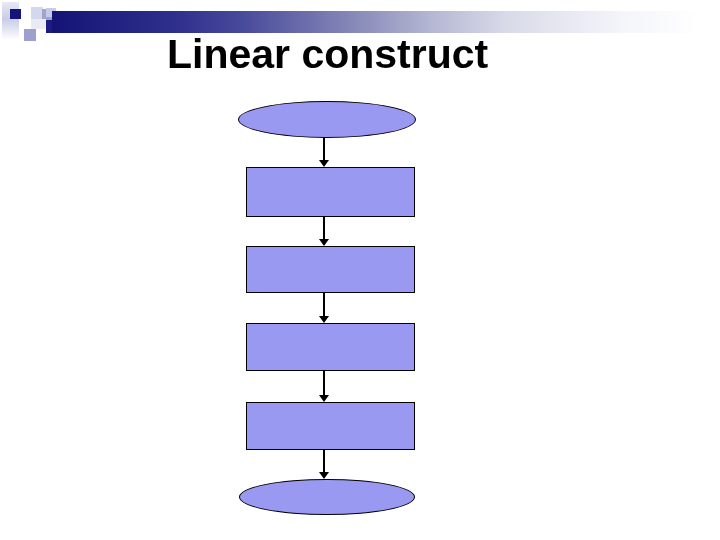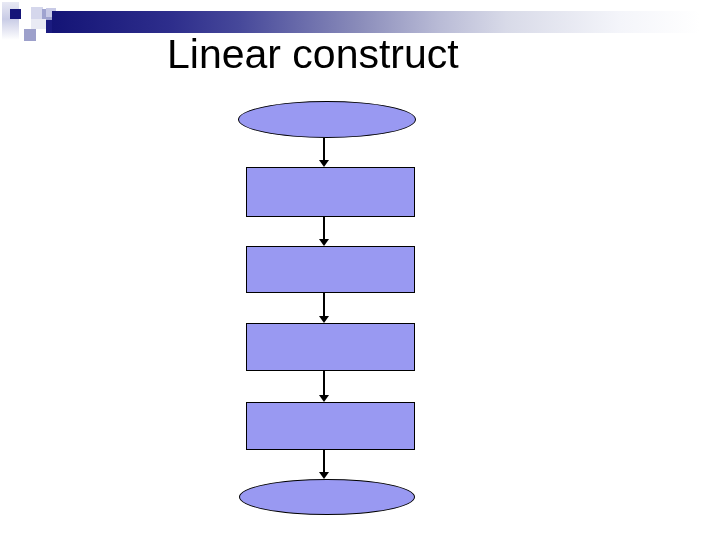--- a/index.html
+++ b/index.html
@@ -29,21 +29,21 @@
     left: 52px; top: 11px; width: 668px; height: 22px;
     background: linear-gradient(90deg,
       #141476 0%, #2e2e8c 18%, #46489a 28%, #8a8cba 46%,
       #b9bbd6 58%, #d8dae8 68%, #f4f5fa 85%, #ffffff 97%);
   }
 
   
   .slide-title {
     left: 167px; top: 34px;
     font-size: 41px; line-height: 41px;
-    font-weight: 400; color: #000000;
+    font-weight: 700; color: #000000;
     white-space: nowrap;
   }
 
   
   .node {
     position: absolute;
     background: #9999f2;
     border: 1px solid #000000;
     box-sizing: border-box;
   }

